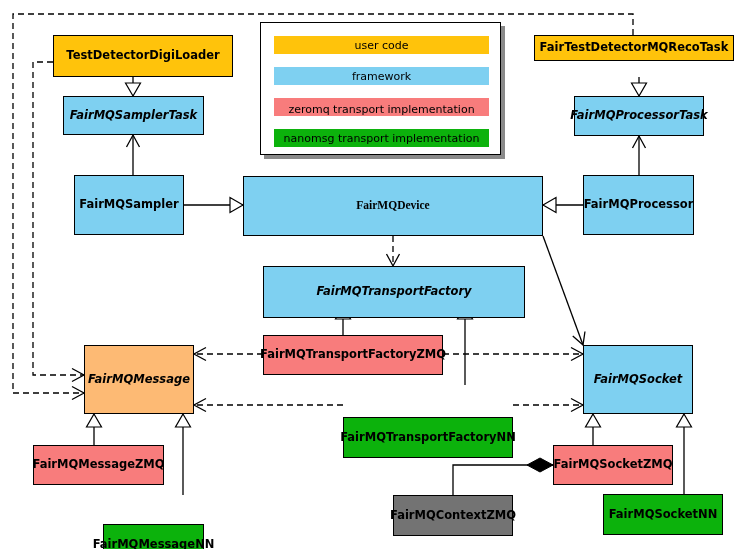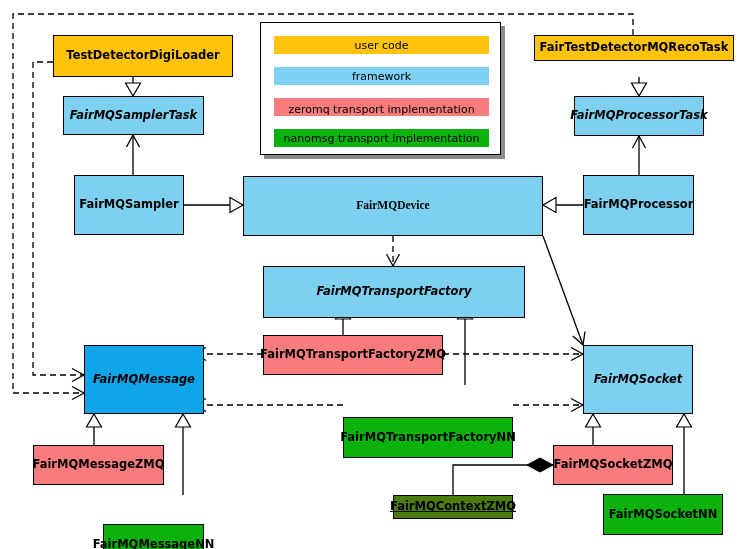--- a/index.html
+++ b/index.html
@@ -92,33 +92,33 @@
       </div>
       <div class="node abstract" style="left: 263px; top: 266px; width: 262px; height: 52px; background: rgb(126, 208, 241);">
         <span>FairMQTransportFactory</span>
       </div>
       <div class="node" style="left: 263px; top: 335px; width: 180px; height: 40px; background: rgb(248, 124, 124);">
         <span>FairMQTransportFactoryZMQ</span>
       </div>
       <div class="node" style="left: 343px; top: 385px; width: 170px; height: 41px; background: rgb(12, 178, 12); margin-top: 32px;">
         <span>FairMQTransportFactoryNN</span>
       </div>
-      <div class="node abstract" style="left: 84px; top: 345px; width: 120px; height: 69px; background: #0ea5e9;">
+      <div class="node abstract" style="left: 84px; top: 345px; width: 110px; height: 69px; background: #fdba74;">
         <span>FairMQMessage</span>
       </div>
       <div class="node abstract" style="left: 583px; top: 345px; width: 110px; height: 69px; background: rgb(126, 208, 241);">
         <span>FairMQSocket</span>
       </div>
       <div class="node" style="left: 33px; top: 445px; width: 131px; height: 40px; background: rgb(248, 124, 124);">
         <span>FairMQMessageZMQ</span>
       </div>
       <div class="node" style="left: 103px; top: 524px; width: 101px; height: 41px; background: rgb(12, 178, 12);">
         <span>FairMQMessageNN</span>
       </div>
-      <div class="node" style="left: 393px; top: 495px; width: 120px; height: 24px; background: #4d7c0f; text-decoration: underline;">
+      <div class="node" style="left: 393px; top: 495px; width: 120px; height: 41px; background: #737373;">
         <span>FairMQContextZMQ</span>
       </div>
       <div class="node" style="left: 553px; top: 445px; width: 120px; height: 40px; background: rgb(248, 124, 124);">
         <span>FairMQSocketZMQ</span>
       </div>
       <div class="node" style="left: 603px; top: 494px; width: 120px; height: 41px; background: rgb(12, 178, 12);">
         <span>FairMQSocketNN</span>
       </div>
     </div>
   <div class="legend" id="legend-box" style="left: 260px; top: 22px; width: 241px; height: 133px;">

